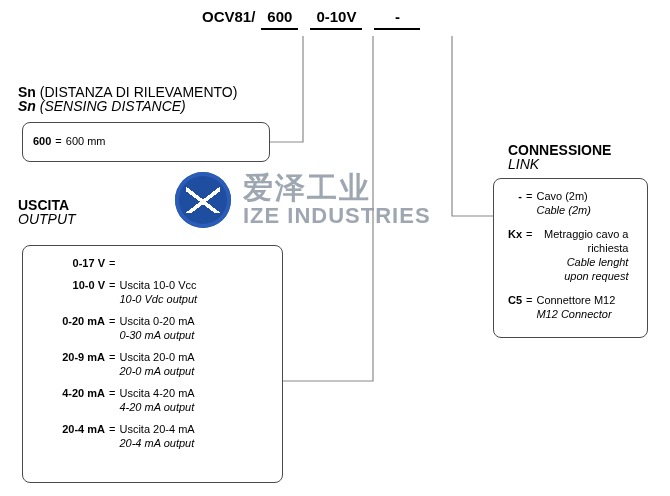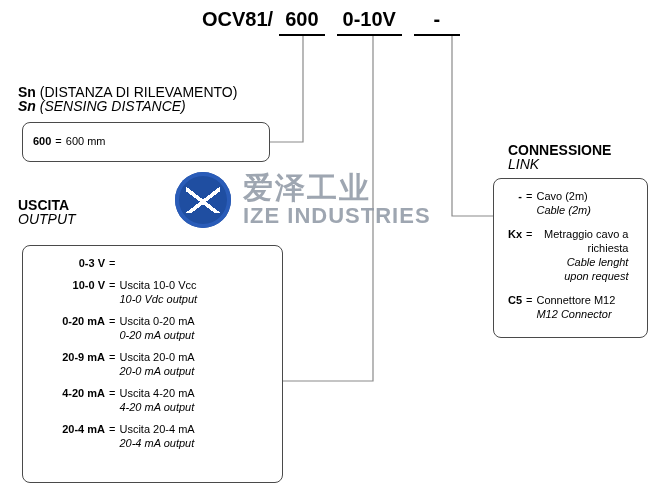--- a/index.html
+++ b/index.html
@@ -21,21 +21,21 @@
     height: 496px;
   }
   
   .code-line {
     position: absolute;
     left: 196px;
     top: 8px;
     display: flex;
     align-items: flex-start;
     font-weight: bold;
-    font-size: 20px;
+    font-size: 15px;
     color: #000;
   }
   .code-seg {
     padding: 0 6px 3px 6px;
     text-align: center;
     white-space: nowrap;
   }
   .code-seg.underlined {
     border-bottom: 2px solid #000;
   }
@@ -180,39 +180,39 @@
 
   <div class="sect-title" style="left:18px; top:198px;">
     <div class="l1">USCITA</div>
     <div class="l2">OUTPUT</div>
   </div>
 
   <div class="box" style="left:22px; top:245px; width:261px; height:238px;">
     <div class="box-inner" style="padding:10px 8px 0 8px;">
 
       <div class="opt-row">
-        <span class="opt-code" style="width:74px;">0-3 V</span>
+        <span class="opt-code" style="width:74px;">0-17 V</span>
         <span style="padding:0 4px;">=</span>
       </div>
 
       <div class="opt-row">
         <span class="opt-code" style="width:74px;">10-0 V</span>
         <span style="padding:0 4px;">=</span>
         <span class="opt-text">
           <span>Uscita 10-0 Vcc</span>
           <span class="it">10-0 Vdc output</span>
         </span>
       </div>
 
       <div class="opt-row">
         <span class="opt-code" style="width:74px;">0-20 mA</span>
         <span style="padding:0 4px;">=</span>
         <span class="opt-text">
           <span>Uscita 0-20 mA</span>
-          <span class="it">0-20 mA  output</span>
+          <span class="it">0-30 mA  output</span>
         </span>
       </div>
 
       <div class="opt-row">
         <span class="opt-code" style="width:74px;">20-9 mA</span>
         <span style="padding:0 4px;">=</span>
         <span class="opt-text">
           <span>Uscita 20-0 mA</span>
           <span class="it">20-0 mA output</span>
         </span>

